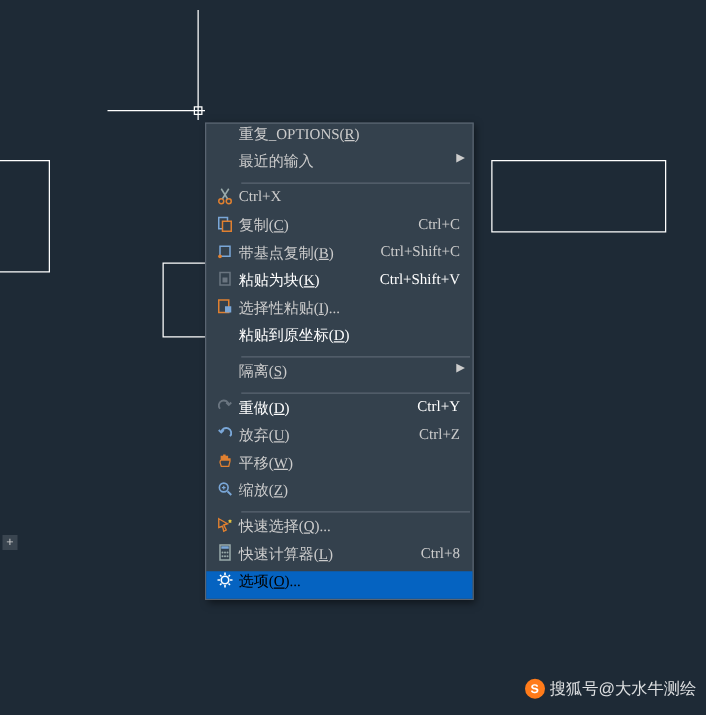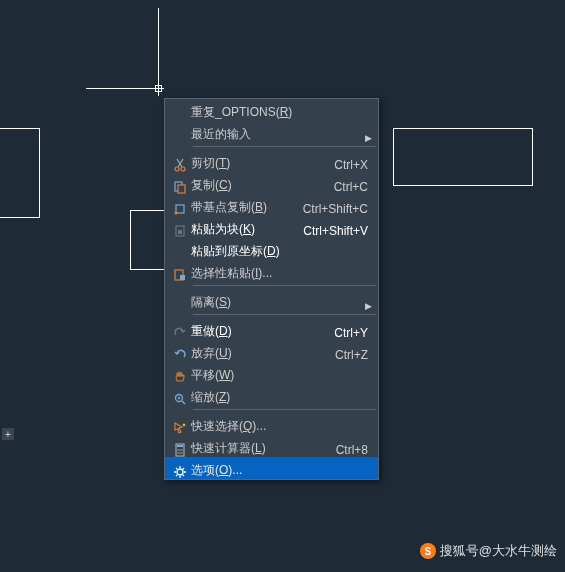--- a/index.html
+++ b/index.html
@@ -54,28 +54,29 @@
     position: absolute;
     left: 164px;
     top: 98px;
     width: 215px;
     background: #34414d;
     border: 1px solid #5a6572;
     box-shadow: 2px 2px 6px rgba(0,0,0,0.5);
   }
   .menu-item {
     display: flex;
-    align-items: flex-end;
+    align-items: flex-start;
     height: 22px;
     padding: 0 6px 0 4px;
     position: relative;
+    font-family: Liberation Serif, serif;
   }
   .menu-item.selected {
     background: #0563c1;
-    color: #e5e5e5;
+    color: #000000;
   }
   .menu-item.disabled { color: #ffffff; }
   .icon-col {
     width: 22px;
     display: flex;
     align-items: center;
     justify-content: center;
     flex-shrink: 0;
   }
   .label-col {
@@ -143,21 +144,20 @@
     <div class="separator"></div>
     <div class="menu-item">
       <span class="icon-col">
         <svg width="14" height="14" viewBox="0 0 14 14">
           <circle cx="4" cy="11" r="2" fill="none" stroke="#e08030" stroke-width="1.2"></circle>
           <circle cx="10" cy="11" r="2" fill="none" stroke="#e08030" stroke-width="1.2"></circle>
           <line x1="5" y1="9" x2="10" y2="1" stroke="#9aa" stroke-width="1.2"></line>
           <line x1="9" y1="9" x2="4" y2="1" stroke="#9aa" stroke-width="1.2"></line>
         </svg>
       </span>
-      <span class="label-col"><span>剪切(</span><span class="underline">T</span><span>)</span></span>
       <span class="shortcut-col">Ctrl+X</span>
     </div>
     <div class="menu-item">
       <span class="icon-col">
         <svg width="14" height="14" viewBox="0 0 14 14">
           <rect x="2" y="2" width="7" height="9" fill="none" stroke="#7aa7d8" stroke-width="1.2"></rect>
           <rect x="5" y="5" width="7" height="8" fill="#34414d" stroke="#e08030" stroke-width="1.2"></rect>
         </svg>
       </span>
       <span class="label-col"><span>复制(</span><span class="underline">C</span><span>)</span></span>
@@ -176,32 +176,32 @@
     <div class="menu-item disabled">
       <span class="icon-col">
         <svg width="14" height="14" viewBox="0 0 14 14">
           <rect x="3" y="2" width="8" height="10" fill="none" stroke="#6a7580" stroke-width="1.2"></rect>
           <rect x="5" y="6" width="4" height="4" fill="#6a7580"></rect>
         </svg>
       </span>
       <span class="label-col"><span>粘贴为块(</span><span class="underline">K</span><span>)</span></span>
       <span class="shortcut-col">Ctrl+Shift+V</span>
     </div>
-    <div class="menu-item disabled">
-      <span class="icon-col"></span>
-      <span class="label-col"><span>粘贴到原坐标(</span><span class="underline">D</span><span>)</span></span>
-    </div>
     <div class="menu-item">
       <span class="icon-col">
         <svg width="14" height="14" viewBox="0 0 14 14">
           <rect x="2" y="2" width="8" height="10" fill="none" stroke="#e08030" stroke-width="1.2"></rect>
           <rect x="7" y="7" width="5" height="5" fill="#7aa7d8"></rect>
         </svg>
       </span>
       <span class="label-col"><span>选择性粘贴(</span><span class="underline">I</span><span>)...</span></span>
+    </div>
+    <div class="menu-item disabled">
+      <span class="icon-col"></span>
+      <span class="label-col"><span>粘贴到原坐标(</span><span class="underline">D</span><span>)</span></span>
     </div>
     <div class="separator"></div>
     <div class="menu-item">
       <span class="icon-col"></span>
       <span class="label-col"><span>隔离(</span><span class="underline">S</span><span>)</span></span>
       <span class="submenu-arrow">▶</span>
     </div>
     <div class="separator"></div>
     <div class="menu-item disabled">
       <span class="icon-col">

